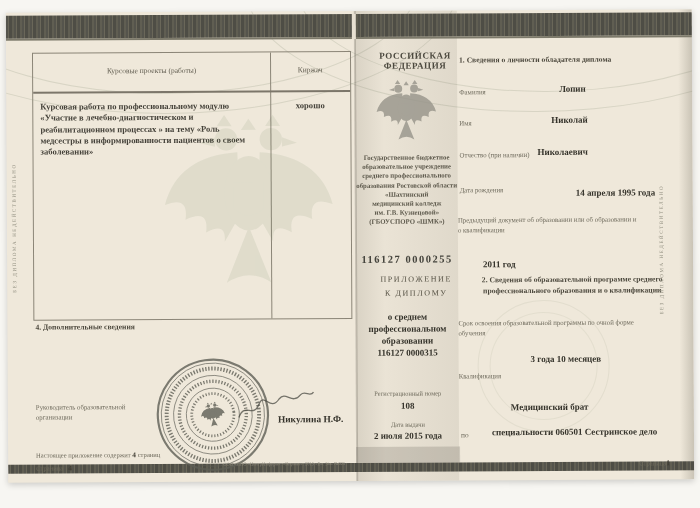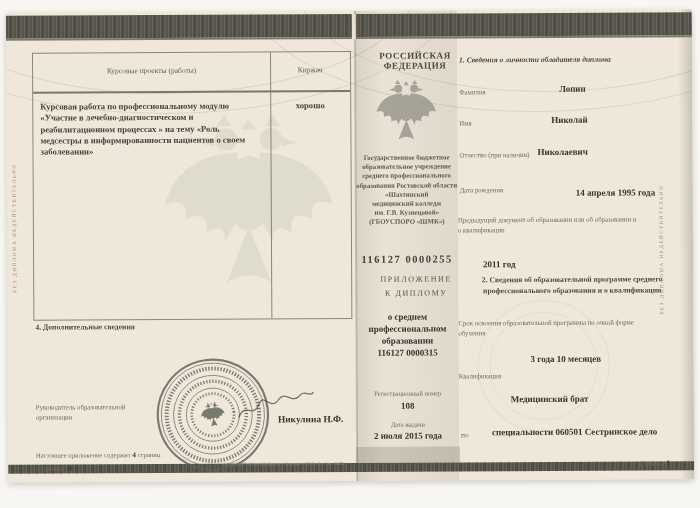--- a/index.html
+++ b/index.html
@@ -157,21 +157,21 @@
 профессиональном
 образовании
 116127 0000315</div>
 
   <div class="lbl center-col" style="left:349px;top:378px;width:102px;font-size:6.4px;">Регистрационный номер</div>
   <div class="val center-col" style="left:349px;top:390px;width:102px;">108</div>
 
   <div class="lbl center-col" style="left:349px;top:409px;width:102px;font-size:6.4px;">Дата выдачи</div>
   <div class="val center-col" style="left:349px;top:420px;width:102px;">2 июля 2015 года</div>
 
-  <div class="sec-title" style="left:453px;top:45px;font-style:italic;">1. Сведения о личности обладателя диплома</div>
+  <div class="sec-title" style="left:453px;top:45px;">1. Сведения о личности обладателя диплома</div>
 
   <div class="lbl" style="left:453px;top:77px;">Фамилия</div>
   <div class="val" style="left:553px;top:74px;">Лопин</div>
 
   <div class="lbl" style="left:453px;top:108px;">Имя</div>
   <div class="val" style="left:545px;top:105px;">Николай</div>
 
   <div class="lbl" style="left:453px;top:140px;">Отчество (при наличии)</div>
   <div class="val" style="left:531px;top:137px;">Николаевич</div>
 
@@ -183,21 +183,21 @@
   <div class="val" style="left:476px;top:249px;">2011 год</div>
 
   <div class="sec-title center-col" style="left:449px;top:264px;width:232px;line-height:1.45;">2. Сведения об образовательной программе среднего
 профессионального образования и о квалификации</div>
 
   <div class="lbl" style="left:451px;top:308px;width:215px;line-height:1.4;">Срок освоения образовательной программы по очной форме
 обучения</div>
   <div class="val" style="left:523px;top:344px;">3 года 10 месяцев</div>
 
   <div class="lbl" style="left:451px;top:361px;">Квалификация</div>
-  <div class="val" style="left:503px;top:384px;">Медицинский брат</div>
+  <div class="val" style="left:503px;top:392px;">Медицинский брат</div>
 
   <div class="lbl" style="left:453px;top:419px;font-size:7.4px;">по</div>
   <div class="val" style="left:484px;top:417px;">специальности  060501  Сестринское  дело</div>
 
   <div class="vtext" style="left:652px;top:160px;height:145px;">БЕЗ ДИПЛОМА НЕДЕЙСТВИТЕЛЬНО</div>
 
   <div class="pgnote" style="left:631px;top:449px;">
     <span>Страница</span><b>1</b>
   </div>
 

